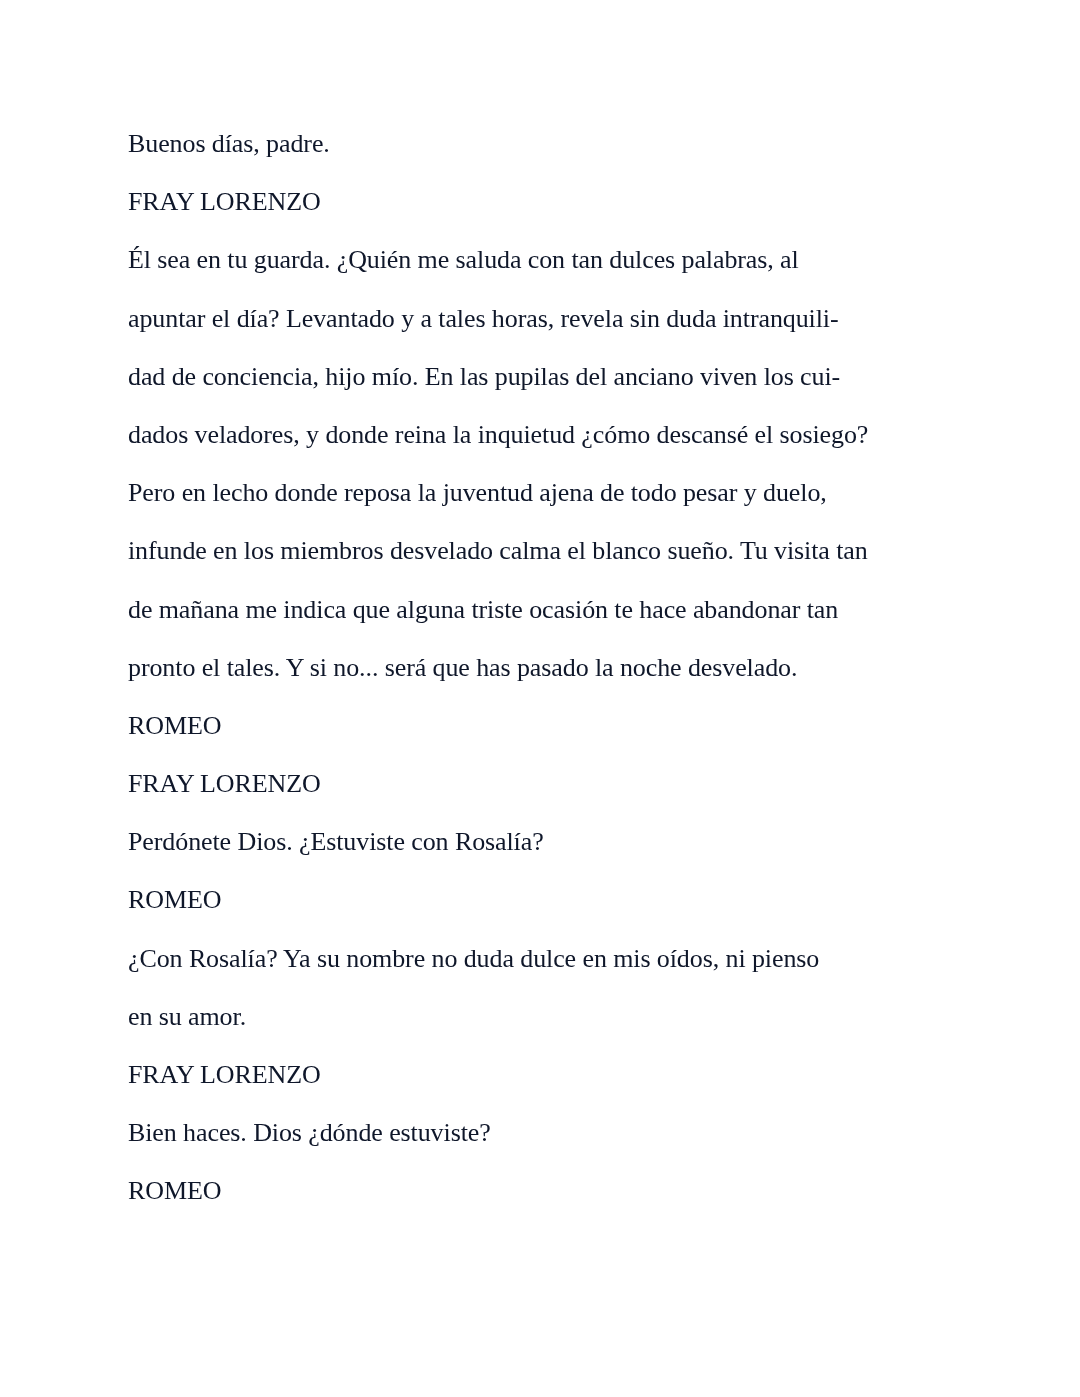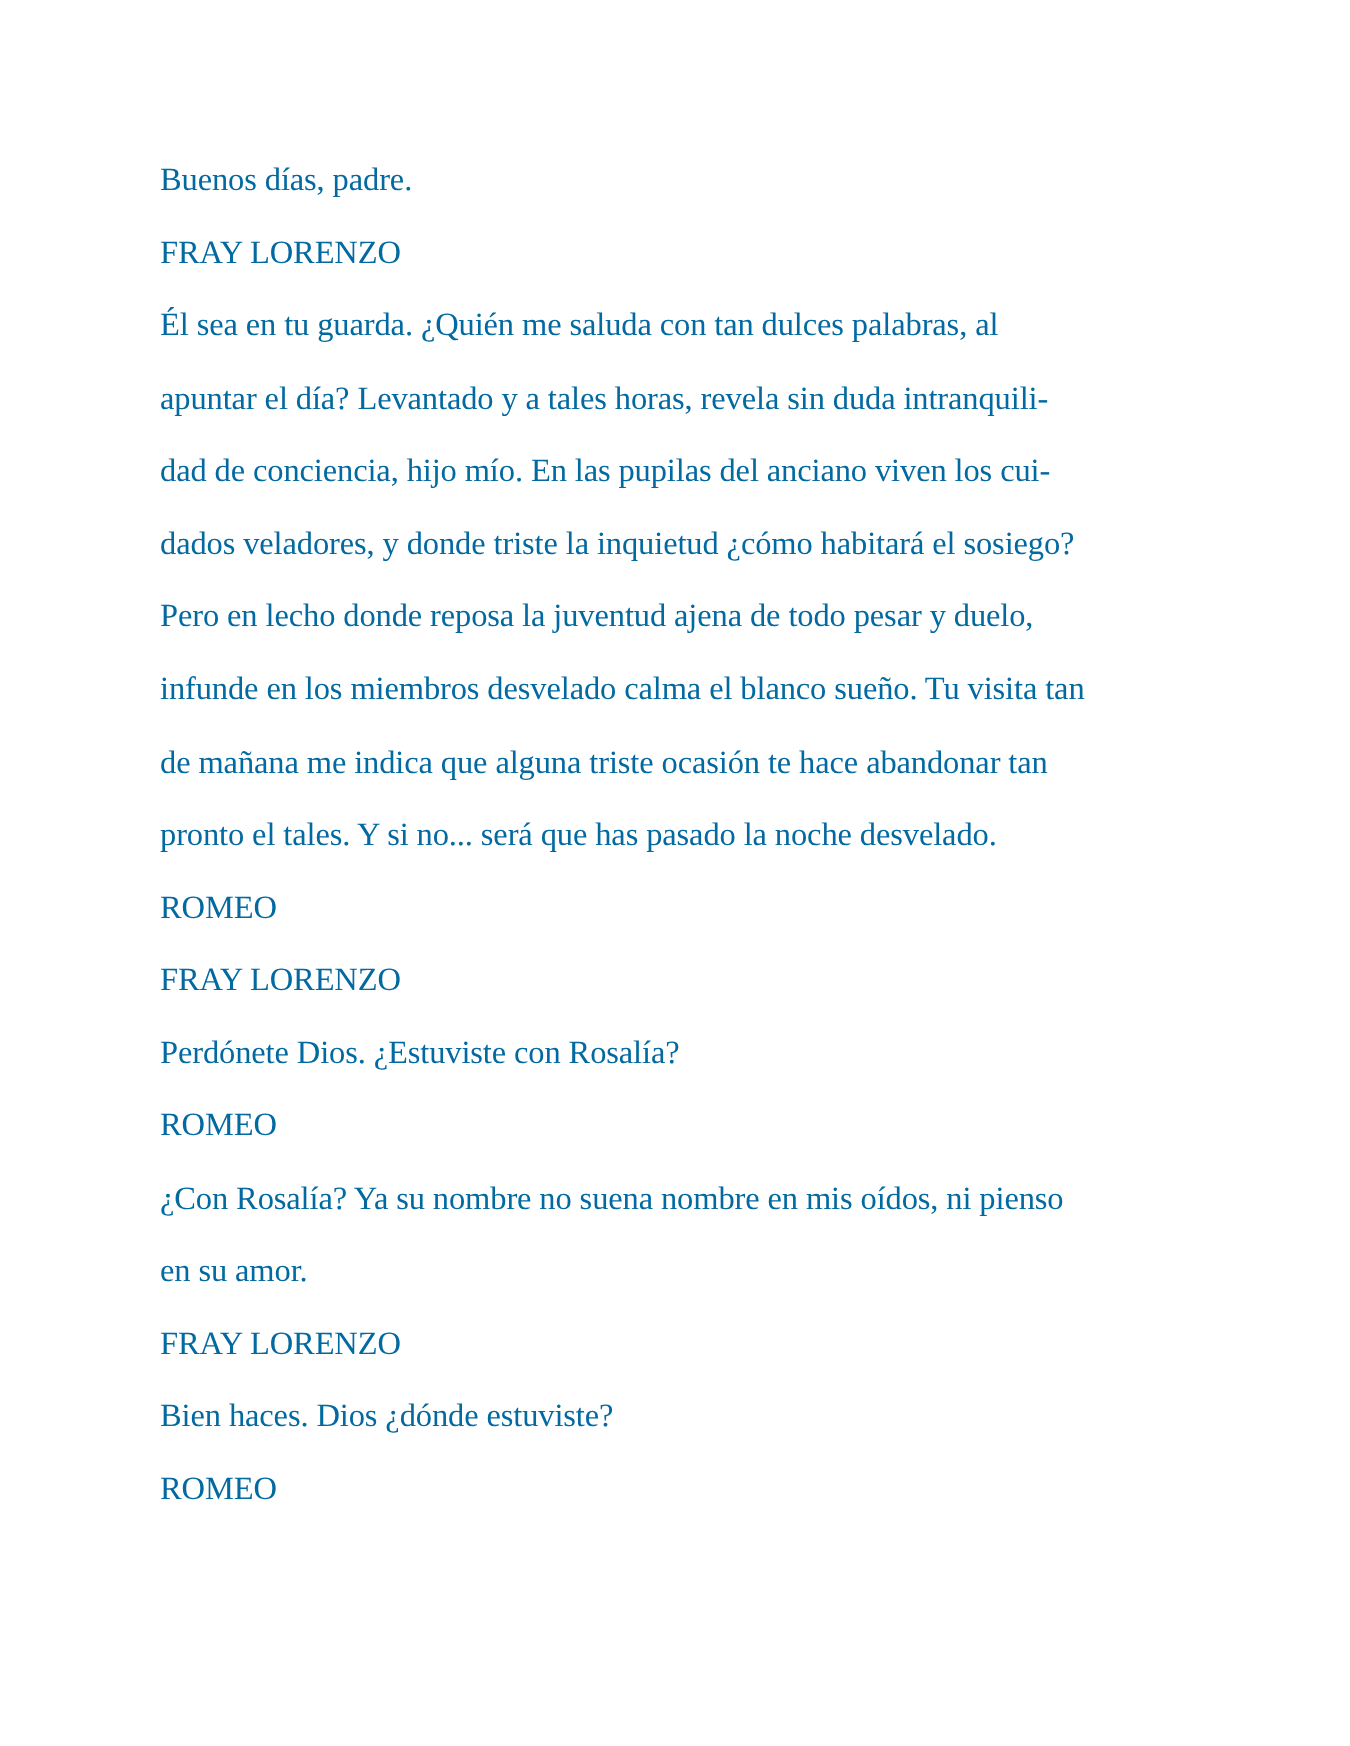--- a/index.html
+++ b/index.html
@@ -13,45 +13,45 @@
       position: relative;
       overflow: hidden;
     }
     .page {
       position: absolute;
       left: 128px;
       top: 115px;
       width: 820px;
       font-family: "Liberation Serif", "DejaVu Serif", serif;
       font-size: 26px;
-      color: #0369a1;
+      color: #0f172a;
     }
     .line {
       height: 58.2px;
       line-height: 58.2px;
       white-space: nowrap;
       letter-spacing: -0.1px;
     }
   </style>
 </head>
 <body>
 
 <div class="page">
   <div class="line">Buenos días, padre.</div>
   <div class="line">FRAY LORENZO</div>
   <div class="line">Él sea en tu guarda. ¿Quién me saluda con tan dulces palabras, al</div>
   <div class="line">apuntar el día? Levantado y a tales horas, revela sin duda intranquili-</div>
   <div class="line">dad de conciencia, hijo mío. En las pupilas del anciano viven los cui-</div>
-  <div class="line">dados veladores, y donde triste la inquietud ¿cómo habitará el sosiego?</div>
+  <div class="line">dados veladores, y donde reina la inquietud ¿cómo descansé el sosiego?</div>
   <div class="line">Pero en lecho donde reposa la juventud ajena de todo pesar y duelo,</div>
   <div class="line">infunde en los miembros desvelado calma el blanco sueño. Tu visita tan</div>
   <div class="line">de mañana me indica que alguna triste ocasión te hace abandonar tan</div>
   <div class="line">pronto el tales. Y si no... será que has pasado la noche desvelado.</div>
   <div class="line">ROMEO</div>
   <div class="line">FRAY LORENZO</div>
   <div class="line">Perdónete Dios. ¿Estuviste con Rosalía?</div>
   <div class="line">ROMEO</div>
-  <div class="line">¿Con Rosalía? Ya su nombre no suena nombre en mis oídos, ni pienso</div>
+  <div class="line">¿Con Rosalía? Ya su nombre no duda dulce en mis oídos, ni pienso</div>
   <div class="line">en su amor.</div>
   <div class="line">FRAY LORENZO</div>
   <div class="line">Bien haces. Dios ¿dónde estuviste?</div>
   <div class="line">ROMEO</div>
 </div>
 
 </body></html>

